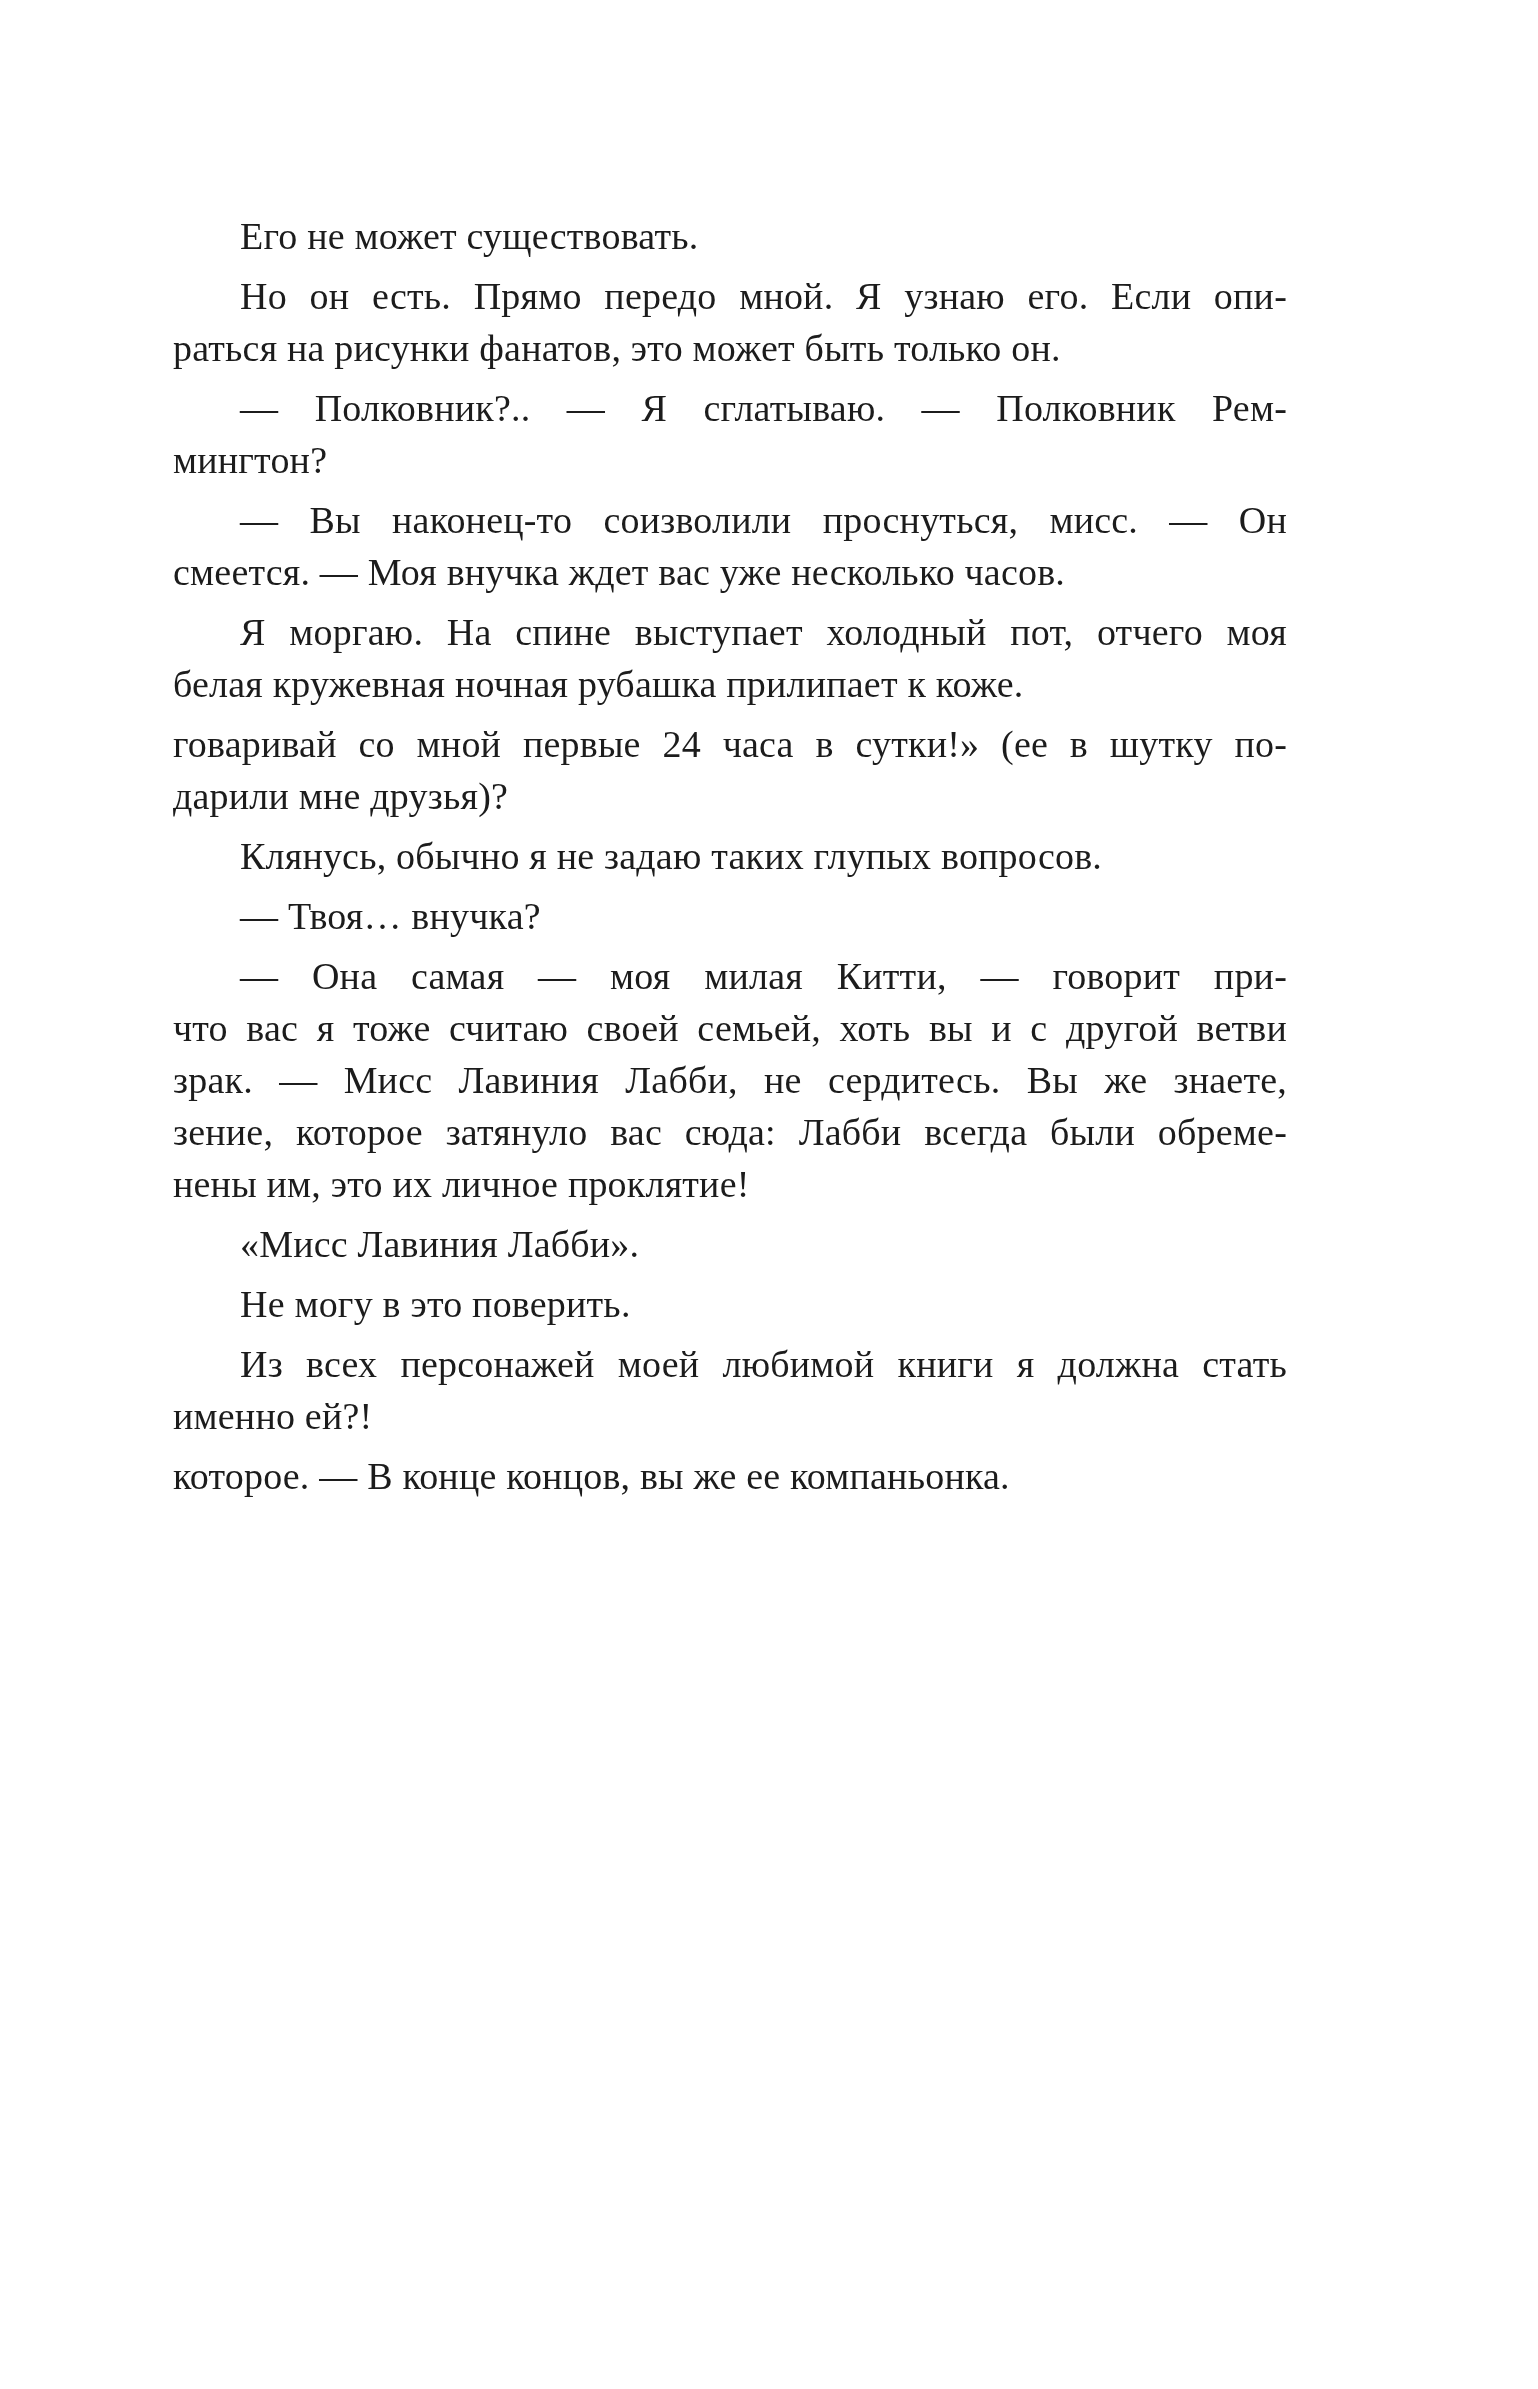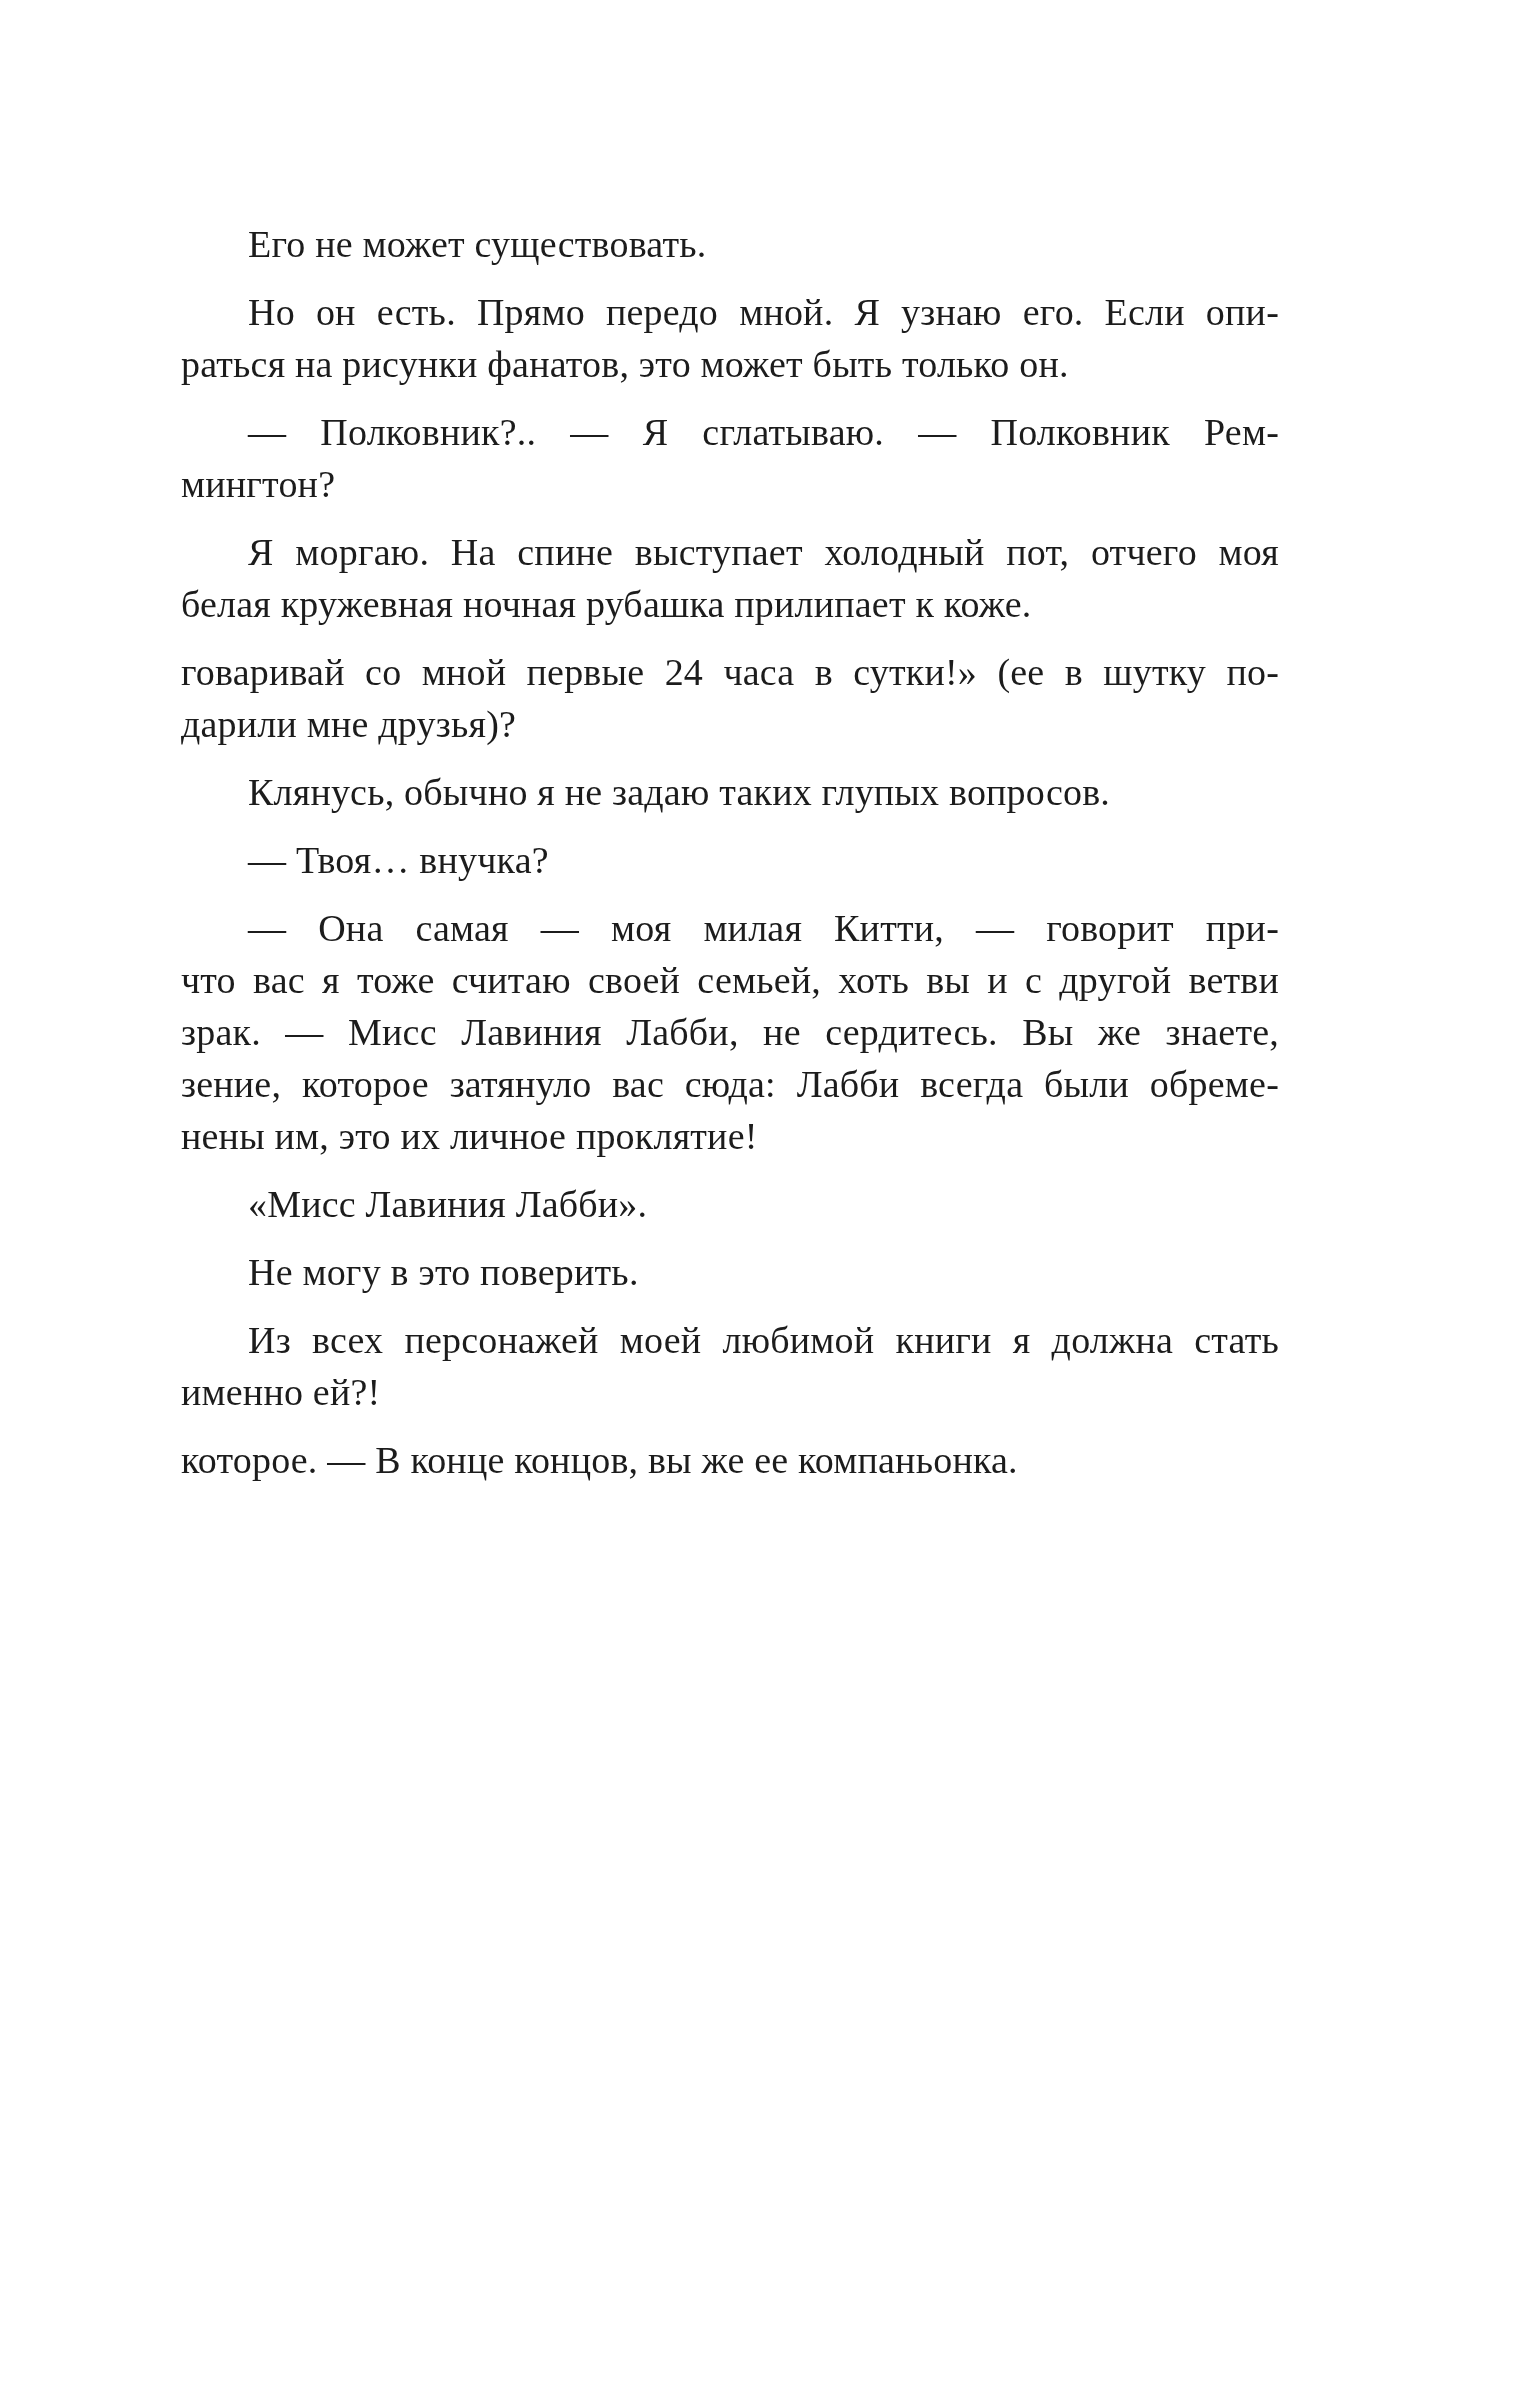--- a/index.html
+++ b/index.html
@@ -16,21 +16,21 @@
     font-family: "Liberation Serif", "DejaVu Serif", serif;
     color: #1c1c1c;
   }
   .text-block {
     position: absolute;
     top: 202px;
     left: 165px;
     width: 1130px;
   }
   .para {
-    margin: 16px;
+    margin: 8px;
     padding: 0;
   }
   .line {
     font-size: 38px;
     line-height: 52px;
     white-space: normal;
     text-align: left;
     letter-spacing: 0.2px;
   }
   .line.just {
@@ -49,20 +49,24 @@
       <div class="para">
         <div class="line first">Его не может существовать.</div>
       </div>
       <div class="para">
         <div class="line first just">Но он есть. Прямо передо мной. Я узнаю его. Если опи-</div>
         <div class="line">раться на рисунки фанатов, это может быть только он.</div>
       </div>
       <div class="para">
         <div class="line first just">— Полковник?.. — Я сглатываю. — Полковник Рем-</div>
         <div class="line">мингтон?</div>
+      </div>
+      <div class="para">
+        <div class="line first just">— Вы наконец-то соизволили проснуться, мисс. — Он</div>
+        <div class="line">смеется. — Моя внучка ждет вас уже несколько часов.</div>
       </div>
       <div class="para">
         <div class="line first just">Я моргаю. На спине выступает холодный пот, отчего моя</div>
         <div class="line">белая кружевная ночная рубашка прилипает к коже.</div>
       </div>
       <div class="para">
         <div class="line just">говаривай со мной первые 24 часа в сутки!» (ее в шутку по-</div>
         <div class="line">дарили мне друзья)?</div>
       </div>
       <div class="para">

